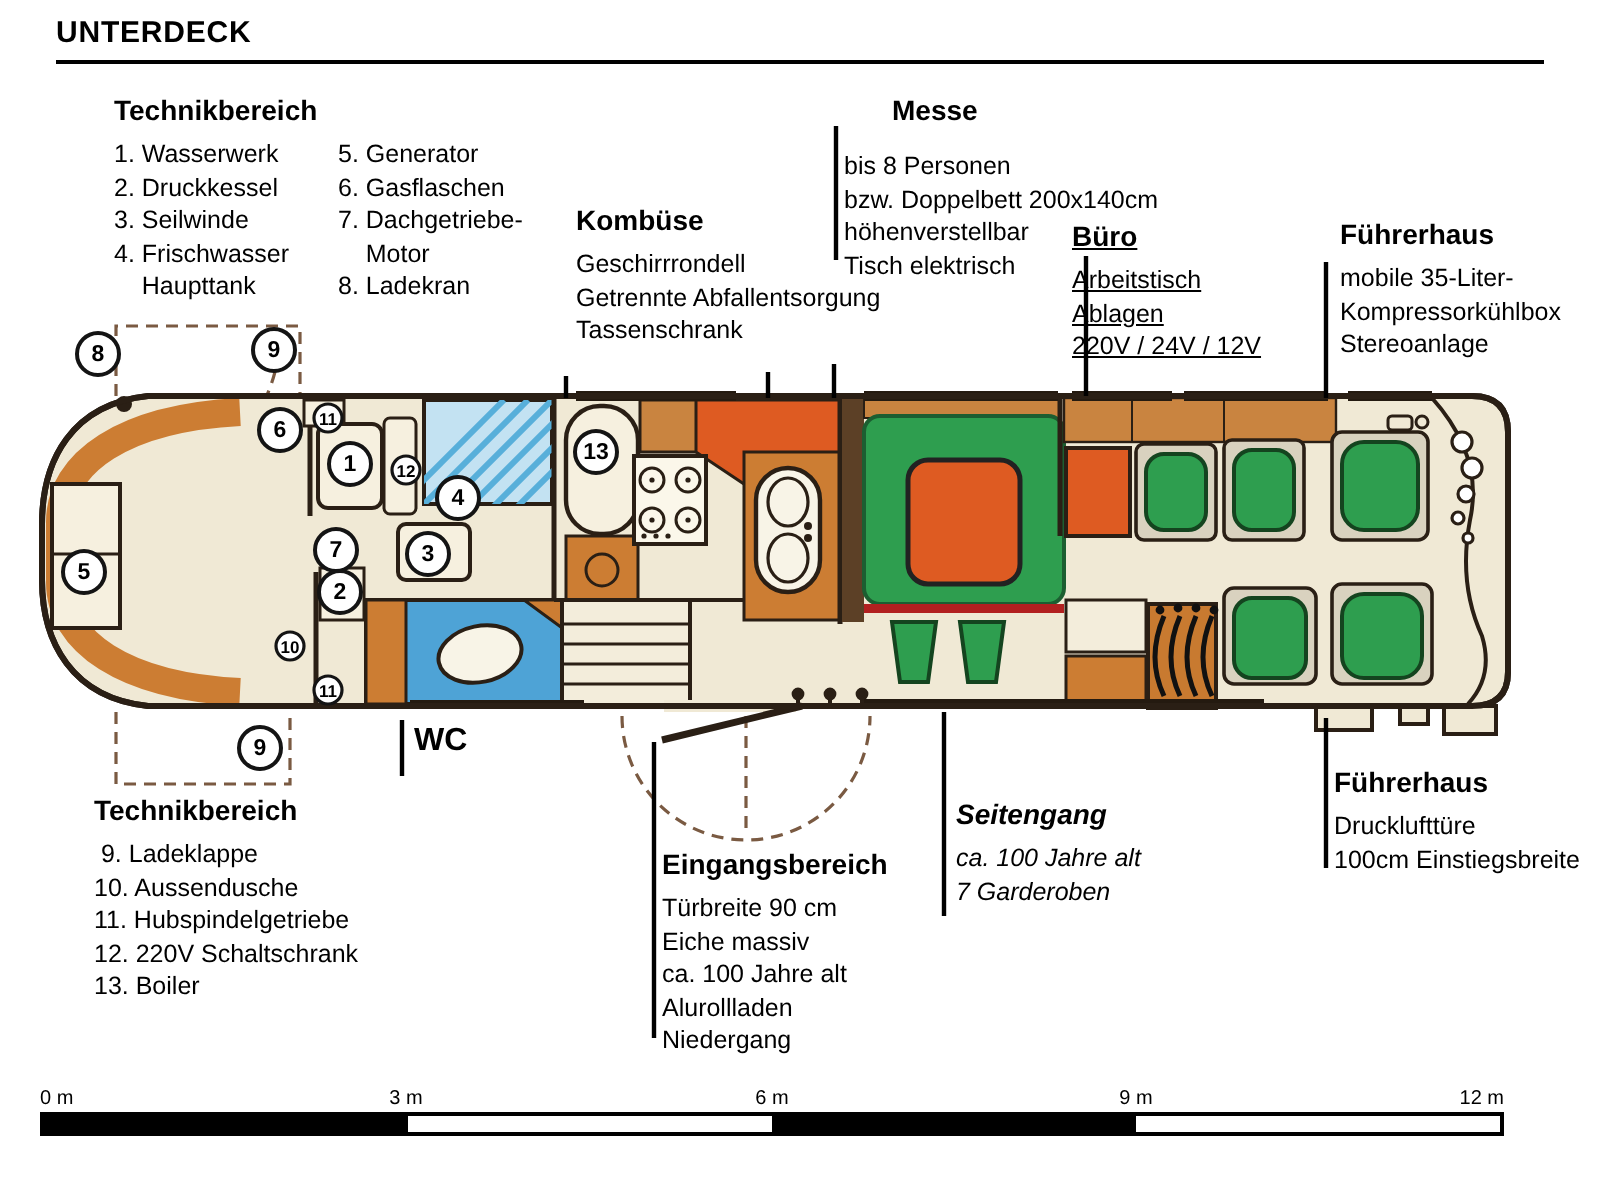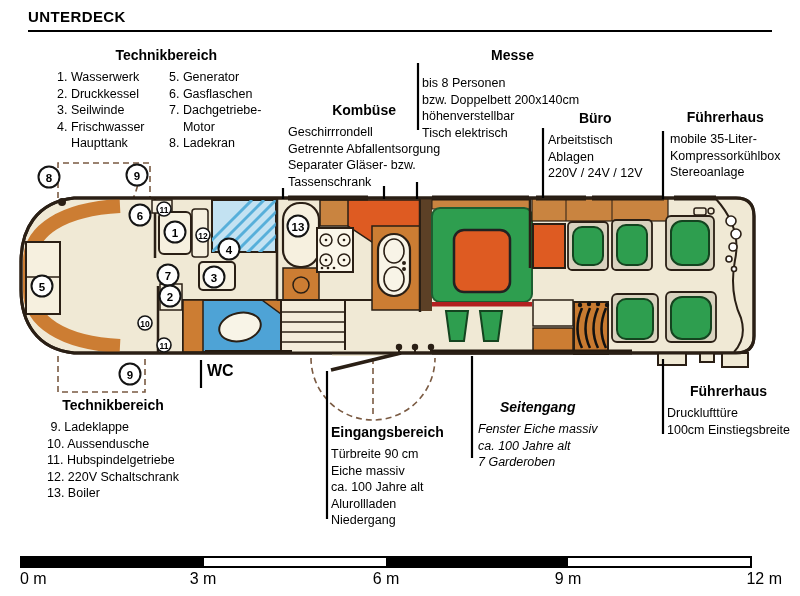--- a/index.html
+++ b/index.html
@@ -2,35 +2,35 @@
 <html><head>
 <meta charset="utf-8">
 <style>
   html,body{margin:0;padding:0;background:#fff;}
   #stage{position:relative;width:800px;height:596px;background:#fff;overflow:hidden;
          font-family:"Liberation Sans",sans-serif;color:#000;}
   #plan{position:absolute;left:0;top:0;z-index:1;}
   .hdr{position:absolute;left:28px;top:8px;font-size:15px;font-weight:bold;letter-spacing:.4px;z-index:2;}
   .hdr-rule{position:absolute;left:28px;top:30px;width:744px;height:2px;background:#000;z-index:2;}
   .block{position:absolute;z-index:2;}
-  .bt{font-size:14px;font-weight:bold;line-height:17px;margin-bottom:5px;white-space:pre;text-align:center;}
+  .bt{font-size:14px;font-weight:bold;line-height:17px;margin-bottom:5px;white-space:pre;}
   .bt.gap{margin-bottom:11px;padding-left:24px;}
   .lines div{font-size:12.5px;line-height:16.5px;white-space:pre;}
   .cols{display:flex;}
   .cols .lines{margin-right:14px;}
   .cols .lines:first-child{width:98px;}
   .wc{position:absolute;z-index:2;font-size:16px;font-weight:bold;}
   .scalebar{position:absolute;left:20px;top:556px;width:732px;height:12px;border:2px solid #000;
             box-sizing:border-box;display:flex;z-index:2;}
   .seg{flex:1;}
   .seg.b{background:#000;}
   .seg.w{background:#fff;}
-  .sl{position:absolute;top:570px;font-size:16px;z-index:2;white-space:nowrap;}
+  .sl{position:absolute;top:544px;font-size:10px;z-index:2;white-space:nowrap;}
   .sl.c{transform:translateX(-50%);}
-  .sl.r{transform:translateX(-100%);margin-left:30px;}
+  .sl.r{transform:translateX(-100%);}
   .badge-circle{fill:#fff;stroke:#141414;stroke-width:2;}
   .badge-circle.small{stroke-width:1.6;}
   .badge-num{font-family:"Liberation Sans",sans-serif;font-size:11.5px;font-weight:bold;
              text-anchor:middle;dominant-baseline:central;fill:#000;}
   .badge-num.small{font-size:8.5px;}
 </style>
 </head>
 <body>
 
 <div id="stage">
@@ -281,36 +281,35 @@
         <div>8. Ladekran</div>
       </div>
     </div>
   </div>
 
   <div class="block" style="left:288px;top:102px;">
     <div class="bt">Kombüse</div>
     <div class="lines">
       <div>Geschirrrondell</div>
         <div>Getrennte Abfallentsorgung</div>
-      <div>Separater Gläser- bzw.</div>
         <div>Tassenschrank</div>
     </div>
   </div>
 
   <div class="block" style="left:422px;top:47px;">
     <div class="bt gap">Messe</div>
     <div class="lines">
       <div>bis 8 Personen</div>
         <div>bzw. Doppelbett 200x140cm</div>
       <div>höhenverstellbar</div>
         <div>Tisch elektrisch</div>
     </div>
   </div>
 
-  <div class="block" style="left:548px;top:110px;">
+  <div class="block" style="left:536px;top:110px;text-decoration:underline;">
     <div class="bt">Büro</div>
     <div class="lines">
       <div>Arbeitstisch</div>
         <div>Ablagen</div>
       <div>220V / 24V / 12V</div>
     </div>
   </div>
 
   <div class="block" style="left:670px;top:109px;">
     <div class="bt">Führerhaus</div>
@@ -325,21 +324,20 @@
     <div class="bt">Führerhaus</div>
     <div class="lines">
       <div>Drucklufttüre</div>
       <div>100cm Einstiegsbreite</div>
     </div>
   </div>
 
   <div class="block" style="left:478px;top:399px;font-style:italic;">
     <div class="bt">Seitengang</div>
     <div class="lines">
-      <div>Fenster Eiche massiv</div>
         <div>ca. 100 Jahre alt</div>
       <div>7 Garderoben</div>
     </div>
   </div>
 
   <div class="block" style="left:331px;top:424px;">
     <div class="bt">Eingangsbereich</div>
     <div class="lines">
       <div>Türbreite 90 cm</div>
         <div>Eiche massiv</div>

